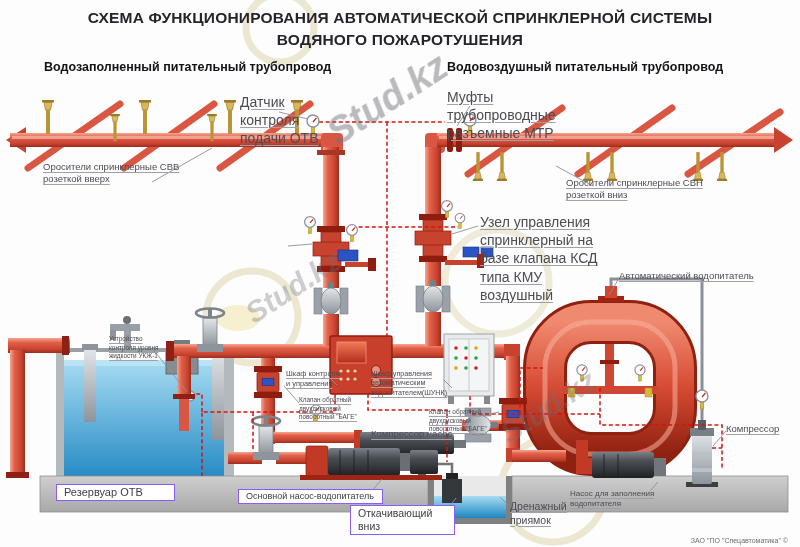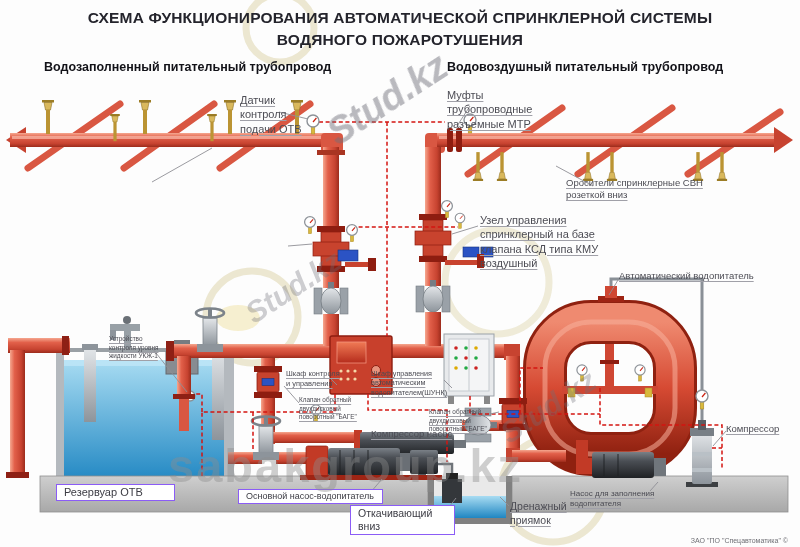--- a/index.html
+++ b/index.html
@@ -2,21 +2,21 @@
 <html><head>
 <meta charset="utf-8">
 <style>
   html,body{margin:0;padding:0;background:#fff;}
   .page{position:relative;width:800px;height:547px;background:#fdfdfd;overflow:hidden;
         font-family:"Liberation Sans",sans-serif;outline:1px solid #dedede;}
   .abs{position:absolute;}
   .title{position:absolute;top:7px;left:0;width:100%;text-align:center;
          font-weight:bold;font-size:15.5px;color:#24242c;letter-spacing:.2px;line-height:1.45;}
   .sec-h{position:absolute;font-weight:bold;font-size:12.5px;color:#121218;}
-  .co{position:absolute;font-size:11px;color:#4c4c54;line-height:1.3;
+  .co{position:absolute;font-size:14px;color:#4c4c54;line-height:1.3;
       text-decoration:underline;text-decoration-color:#a0a0a8;text-underline-offset:2px;}
   .co.tiny{font-size:6.4px;line-height:1.35;}
   .co.small{font-size:7.4px;}
   .co.mid{font-size:9.5px;}
   .banner{position:absolute;background:#fff;border:1px solid #8b5cf6;color:#3c3c44;
           padding:1px 8px 2px 7px;white-space:nowrap;}
   .wm-stud{position:absolute;font-weight:bold;font-style:italic;color:rgba(110,110,122,.48);
            transform:rotate(-33deg);pointer-events:none;white-space:nowrap;}
   .wm-sabak{position:absolute;left:168px;top:438px;font-size:47px;font-weight:bold;
             color:rgba(140,140,140,.42);letter-spacing:2px;pointer-events:none;white-space:nowrap;}
@@ -377,39 +377,39 @@
   <div class="title">
     <div>СХЕМА ФУНКЦИОНИРОВАНИЯ АВТОМАТИЧЕСКОЙ СПРИНКЛЕРНОЙ СИСТЕМЫ</div>
     <div>ВОДЯНОГО ПОЖАРОТУШЕНИЯ</div>
   </div>
 
   <div class="sec-h" style="left:44px;top:60px">Водозаполненный питательный трубопровод</div>
   <div class="sec-h" style="left:447px;top:60px">Водовоздушный питательный трубопровод</div>
 
   <div class="co" style="left:240px;top:93px;width:80px">Датчик контроля подачи ОТВ</div>
   <div class="co" style="left:447px;top:88px;width:112px">Муфты трубопроводные разъемные МТР</div>
+  <div class="co mid" style="left:43px;top:161px;width:160px">Оросители спринклерные СВВ розеткой вверх</div>
   <div class="co mid" style="left:566px;top:177px;width:150px">Оросители спринклерные СВН розеткой вниз</div>
   <div class="co" style="left:480px;top:213px;width:130px">Узел управления спринклерный на базе клапана КСД типа КМУ воздушный</div>
   <div class="co mid" style="left:619px;top:270px;width:170px">Автоматический водопитатель</div>
   <div class="co tiny" style="left:109px;top:335px;width:62px">Устройство контроля уровня жидкости УКЖ-1</div>
   <div class="co small" style="left:286px;top:369px;width:58px">Шкаф контроля и управления</div>
   <div class="co small" style="left:371px;top:369px;width:74px;font-size:7.2px">Шкаф управления автоматическим водопитателем(ШУНК)</div>
   <div class="co tiny" style="left:299px;top:396px;width:62px">Клапан обратный двухдисковый поворотный "БАГЕ"</div>
   <div class="co tiny" style="left:429px;top:408px;width:62px">Клапан обратный двухдисковый поворотный "БАГЕ"</div>
   <div class="co mid" style="left:371px;top:428px;width:90px">Компрессор насос</div>
   <div class="co mid" style="left:726px;top:423px;width:70px">Компрессор</div>
   <div class="co" style="left:570px;top:489px;width:100px;font-size:8px">Насос для заполнения водопитателя</div>
   <div class="co" style="left:510px;top:500px;width:80px;font-size:10.5px">Дренажный приямок</div>
 
   <div class="banner" style="left:56px;top:484px;font-size:11px;width:102px">Резервуар ОТВ</div>
   <div class="banner" style="left:238px;top:489px;font-size:9px">Основной насос-водопитатель</div>
   <div class="banner" style="left:350px;top:505px;font-size:10.5px;width:88px;white-space:normal;line-height:1.2">Откачивающий вниз</div>
 
   <div class="wm-stud" style="left:320px;top:78px;font-size:38px">Stud.kz</div>
   <div class="wm-stud" style="left:240px;top:270px;font-size:30px;opacity:.7">Stud.kz</div>
   <div class="wm-stud" style="left:495px;top:390px;font-size:30px;opacity:.7">Stud.kz</div>
-  <div class="wm-sabak">sabakgroup.kz</div>
 
   <div class="footer">
     <span>ЗАО "ПО "Спецавтоматика"</span>
     <span>©</span>
   </div>
 </div>
 
 </body></html>

